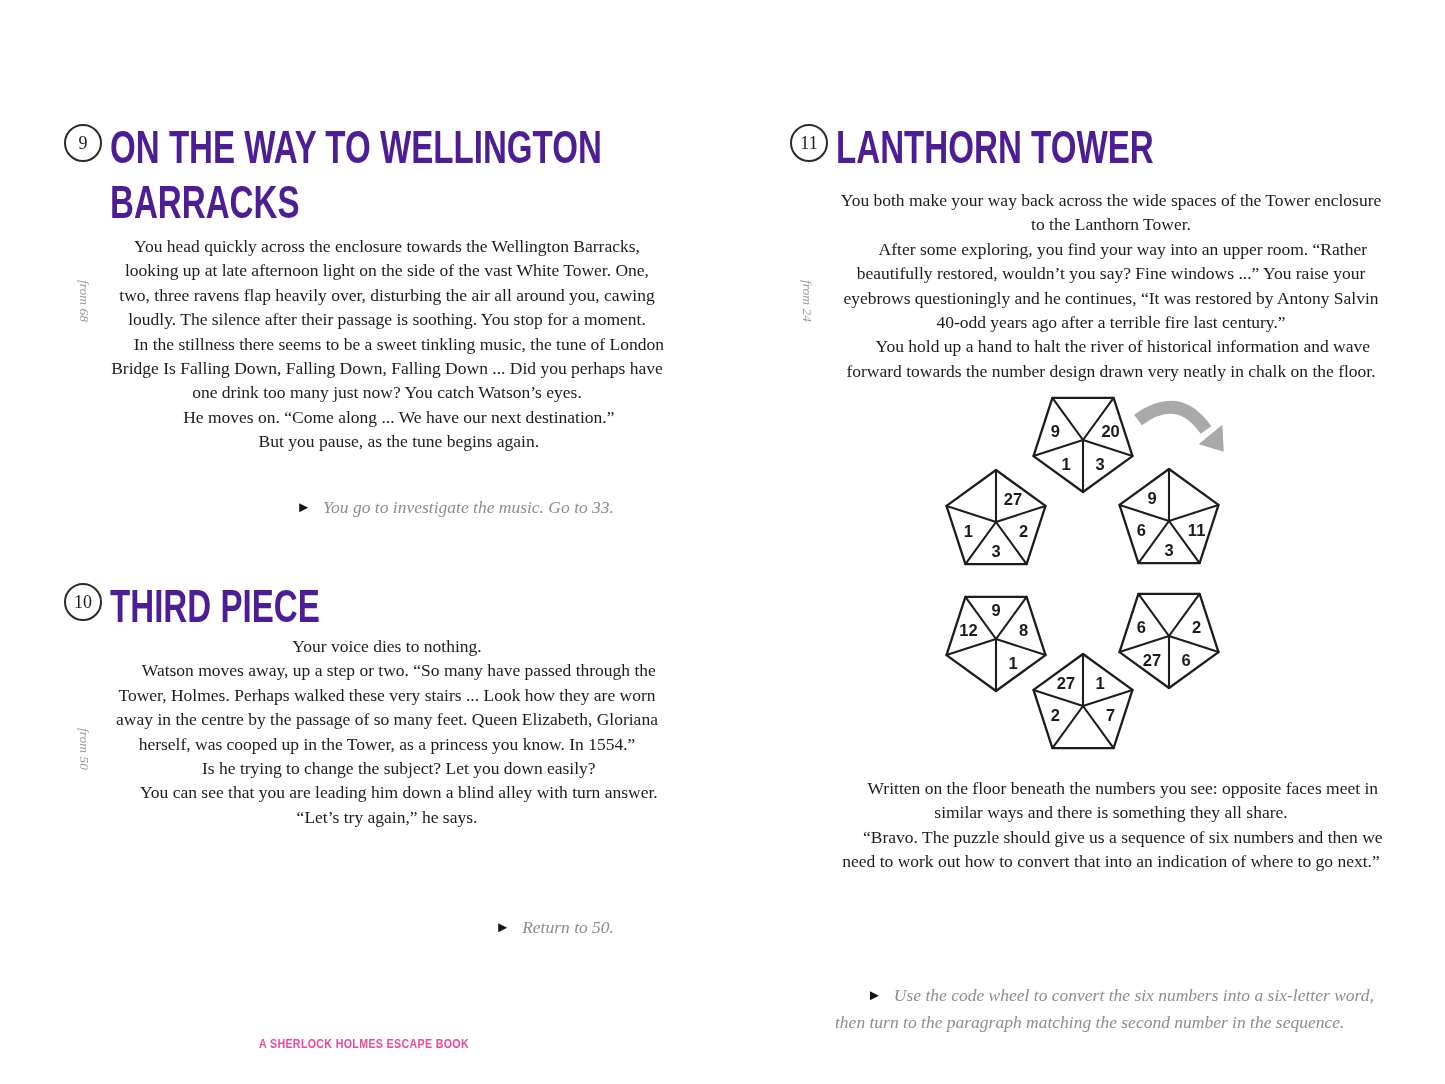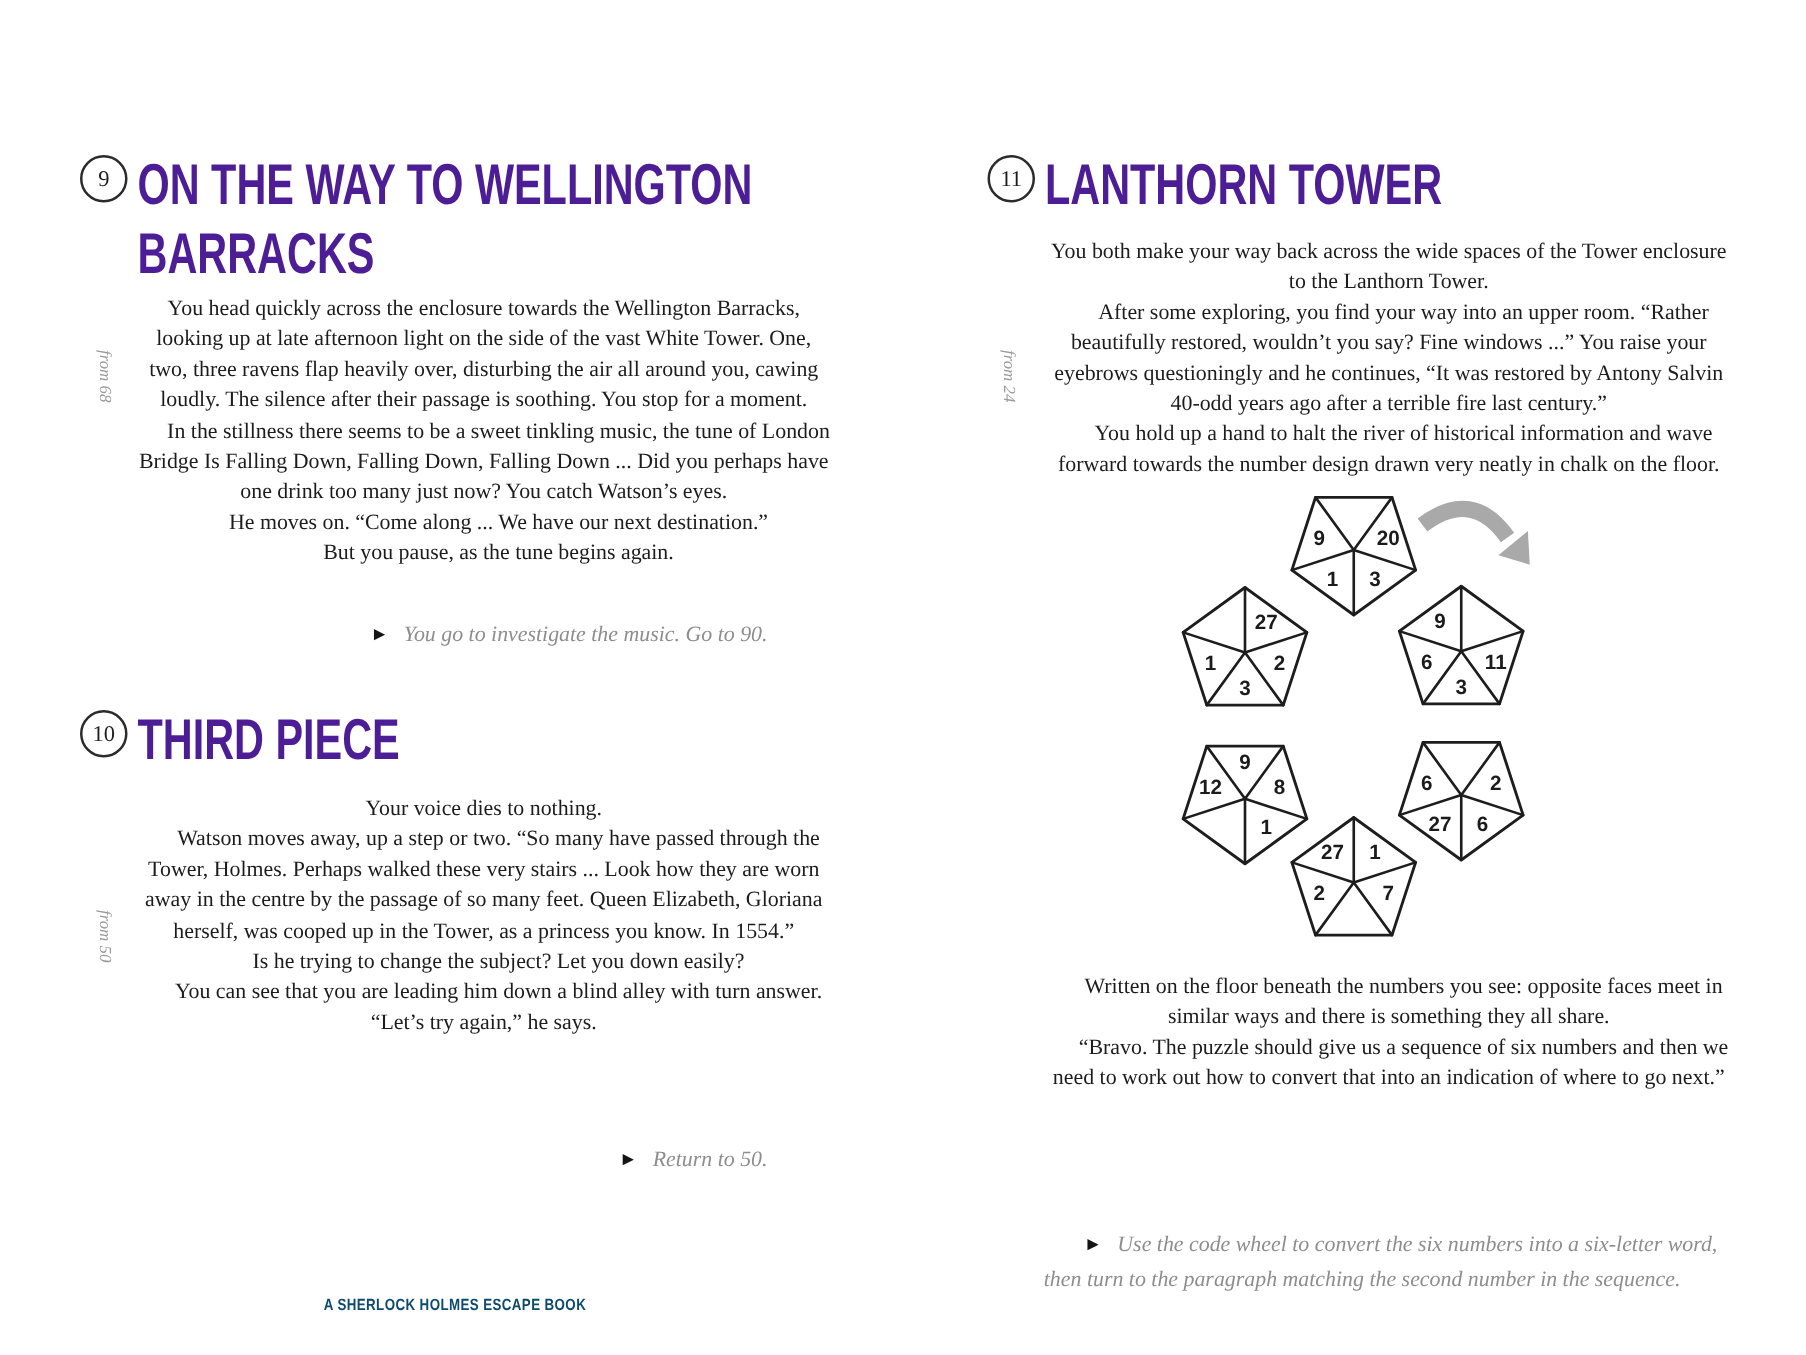--- a/index.html
+++ b/index.html
@@ -56,21 +56,21 @@
     margin-right:12px; position:relative; top:-1px;
   }
   .pointer.align-right { text-align:right; padding-right:50px; }
   .pointer.hang { text-indent:32px; }
 
   
   .footer {
     position:absolute; left:64px; top:1036px; width:600px;
     text-align:center;
     font-family:"Liberation Sans","DejaVu Sans",sans-serif;
-    font-weight:700; font-size:13px; letter-spacing:0.4px; color:#0c4a6e;
+    font-weight:700; font-size:13px; letter-spacing:0.4px; color:#ec4899;
   }
   .footer .condense-sm { display:inline-block; transform:scaleX(0.82); transform-origin:center; }
 
   
   svg.diagram { position:absolute; overflow:visible; }
   svg.diagram polygon.pent { fill:#ffffff; stroke:#1d1d1d; stroke-width:2.3; stroke-linejoin:round; }
   svg.diagram line.spoke { stroke:#1d1d1d; stroke-width:2.1; stroke-linecap:round; }
   svg.diagram text.cell {
     font-family:"Liberation Sans","DejaVu Sans",sans-serif;
     font-weight:700; font-size:16.5px; fill:#1b1b1b;
@@ -91,24 +91,24 @@
   <span class="from-label" style="left:28px; top:170px;">from 68</span>
 
   <div class="block body-text" style="top:124px; left:46px; width:554px;">
       <p>You head quickly across the enclosure towards the Wellington Barracks, looking up at late afternoon light on the side of the vast White Tower. One, two, three ravens flap heavily over, disturbing the air all around you, cawing loudly. The silence after their passage is soothing. You stop for a moment.</p>
       <p>In the stillness there seems to be a sweet tinkling music, the tune of London Bridge Is Falling Down, Falling Down, Falling Down ... Did you perhaps have one drink too many just now? You catch Watson’s eyes.</p>
       <p>He moves on. “Come along ... We have our next destination.”</p>
       <p>But you pause, as the tune begins again.</p>
     </div>
 
   <div class="block pointer align-right" style="top:384px; left:46px; width:554px;">
-    <span class="tri">►</span><span>You go to investigate the music. Go to 90.</span>
-  </div>
-
-  <div class="block entry-head" style="top:454px; left:0;">
+    <span class="tri">►</span><span>You go to investigate the music. Go to 33.</span>
+  </div>
+
+  <div class="block entry-head" style="top:469px; left:0;">
     <span class="badge">
         <span>10</span>
       </span>
     <h1 class="title"><span class="condense">THIRD PIECE</span></h1>
   </div>
   <span class="from-label" style="left:28px; top:618px;">from 50</span>
 
   <div class="block body-text" style="top:524px; left:46px; width:554px;">
       <p>Your voice dies to nothing.</p>
       <p>Watson moves away, up a step or two. “So many have passed through the Tower, Holmes. Perhaps walked these very stairs ... Look how they are worn away in the centre by the passage of so many feet. Queen Elizabeth, Gloriana herself, was cooped up in the Tower, as a princess you know. In 1554.”</p>

